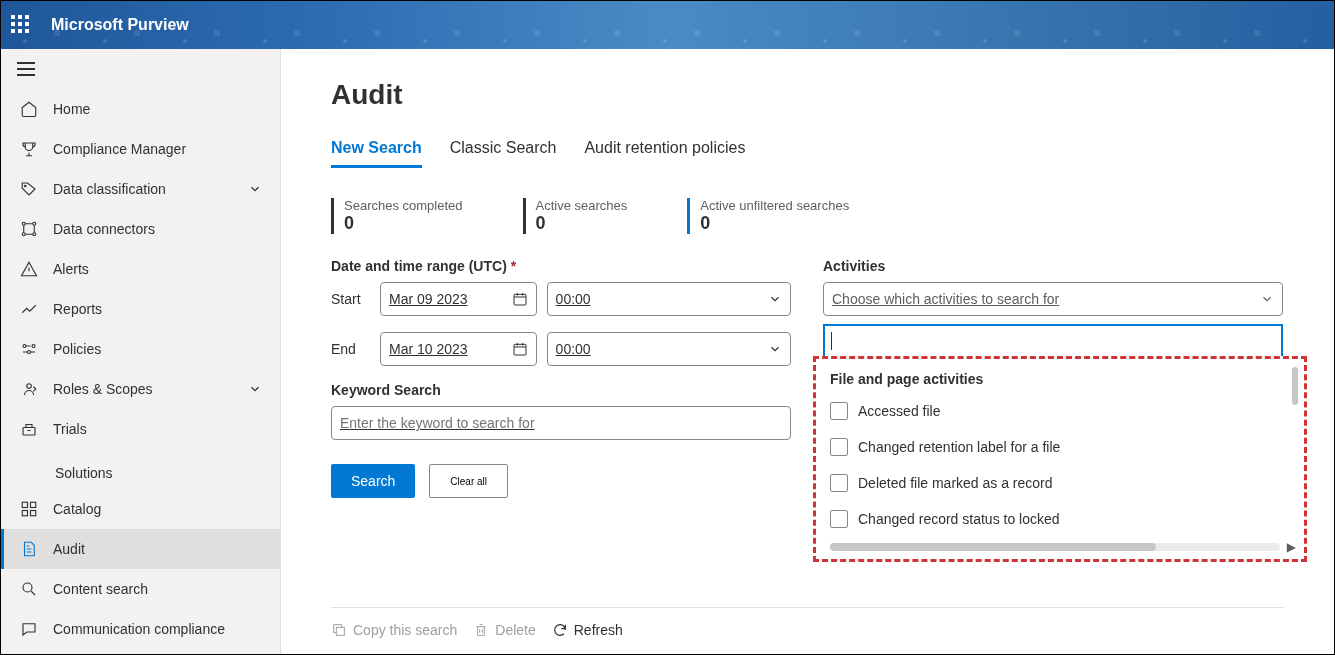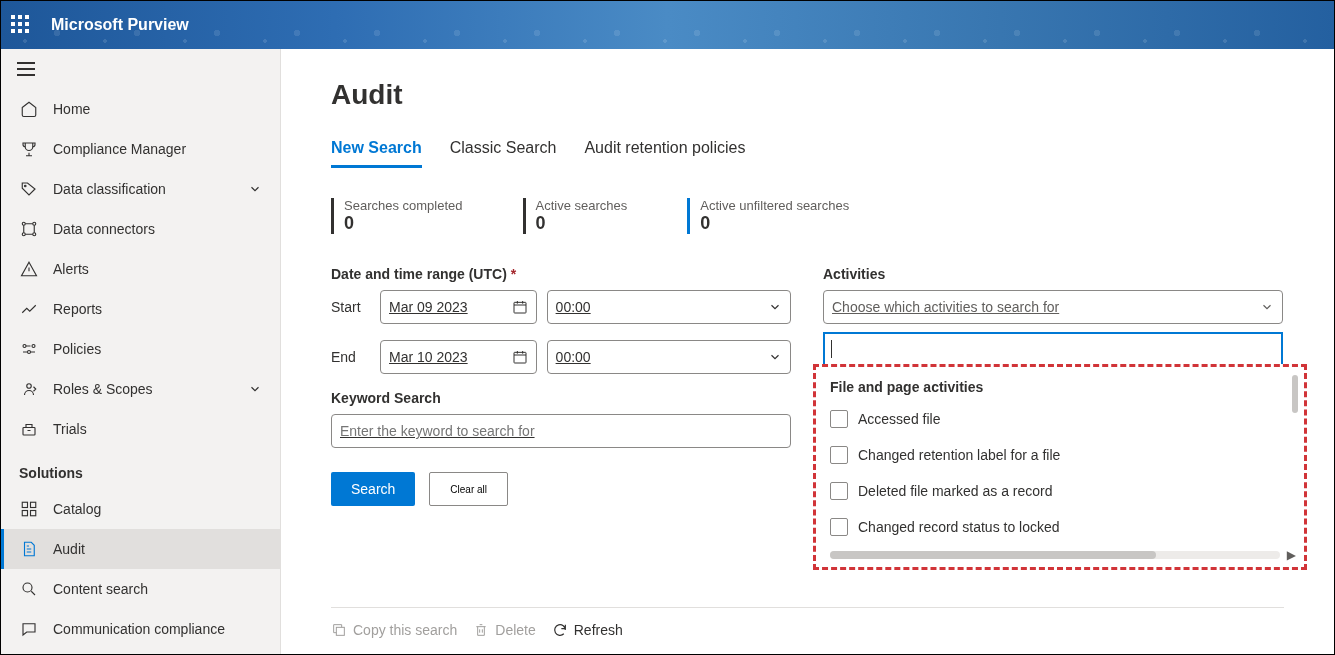--- a/index.html
+++ b/index.html
@@ -14,28 +14,28 @@
 .sb-top { height:40px; display:flex; align-items:center; padding:0 16px; }
 .hamburger { width:18px; height:14px; display:flex; flex-direction:column; justify-content:space-between; cursor:pointer;}
 .hamburger span { height:2px; background:#323130; }
 .sb-nav { flex:1; overflow-y:auto; }
 .sb-item { display:flex; align-items:center; height:40px; padding:0 18px; cursor:pointer; position:relative; }
 .sb-item.active { background:#e1dfdd; }
 .sb-item.active::before { content:""; position:absolute; left:0; top:0; bottom:0; width:3px; background:#0078d4; }
 .sb-item .icon { width:20px; height:20px; margin-right:14px; display:flex; align-items:center; justify-content:center; color:#323130; }
 .sb-item .label { flex:1; }
 .sb-item .chev { width:14px; height:14px; }
-.sb-heading { padding: 16px 18px 8px; font-weight:700; font-size:14px; }
+.sb-heading { padding: 16px 18px 8px; font-weight:400; font-size:14px;margin-left:36px; }
 .main { flex:1; padding: 30px 50px 0 50px; position:relative; overflow:hidden;}
 .page-h1 { font-size:28px; font-weight:600; margin-bottom:22px; }
 .tabs { display:flex; gap:28px; border-bottom:1px solid transparent; margin-bottom:30px;}
 .tab { padding:6px 0 10px; font-size:16px; cursor:pointer; position:relative; color:#323130;}
 .tab.active { color:#0078d4; font-weight:600; }
 .tab.active::after { content:""; position:absolute; left:0; right:0; bottom:-1px; height:3px; background:#0078d4; }
-.stats { display:flex; gap:60px; margin-bottom:32px;}
+.stats { display:flex; gap:60px; margin-bottom:24px;}
 .stat { border-left:3px solid #323130; padding-left:10px; }
 .stat.blue { border-left-color:#0078d4; }
 .stat .slabel { font-size:13px; color:#605e5c; }
 .stat .sval { font-size:18px; font-weight:600; }
 .columns { display:flex; gap:32px; }
 .col-left { width:460px; }
 .col-right { width:460px; position:relative;}
 .form-label { font-weight:600; font-size:14px; margin-bottom:8px; display:block;}
 .req { color:#a4262c; }
 .dt-row { display:flex; align-items:center; gap:10px; margin-bottom:16px;}

